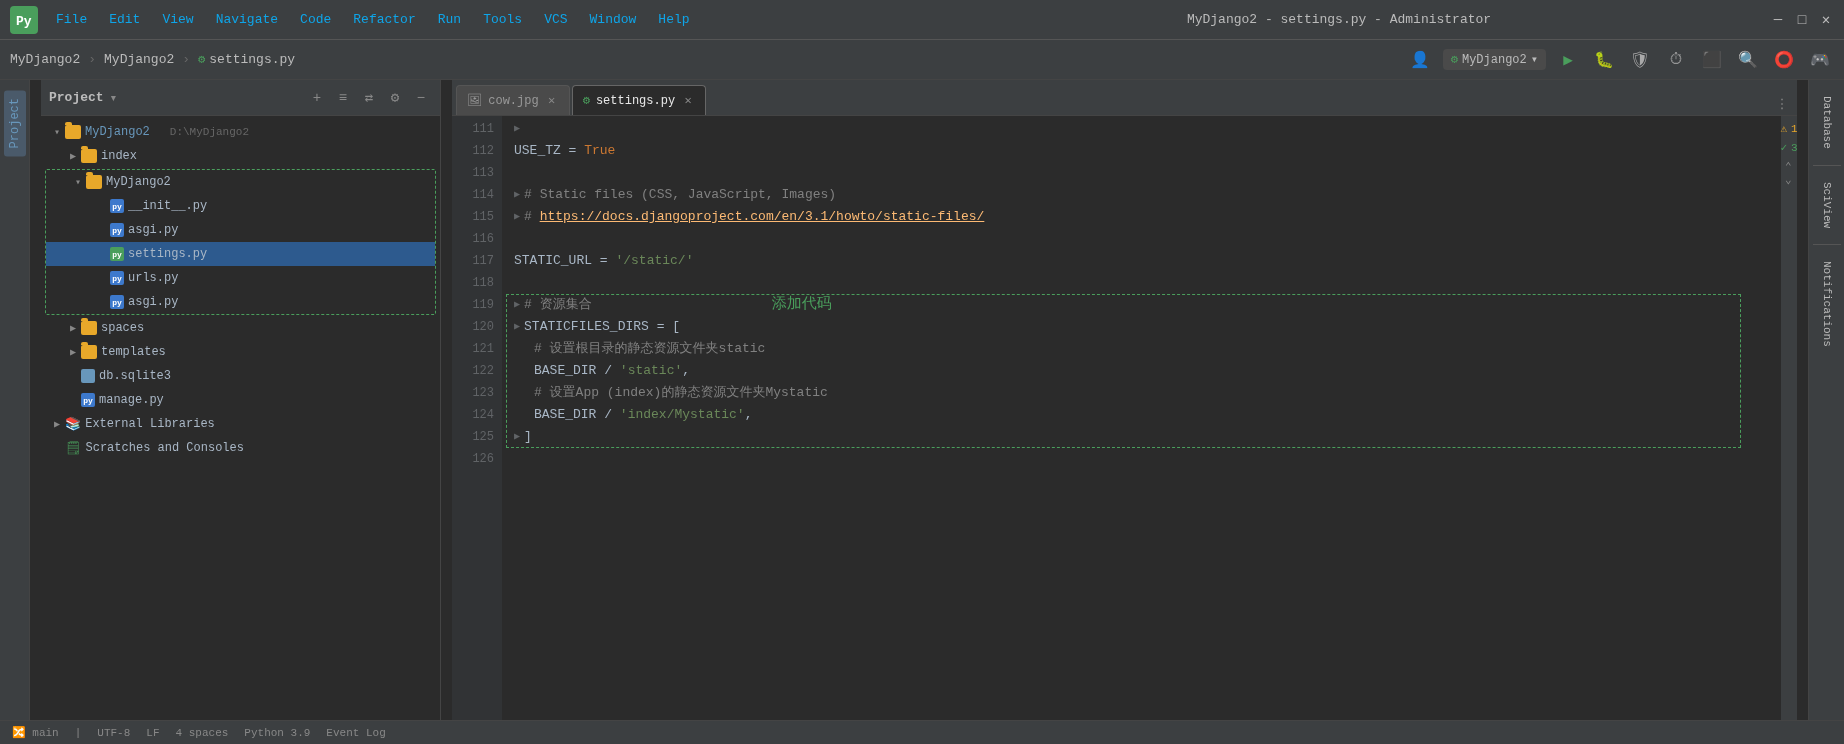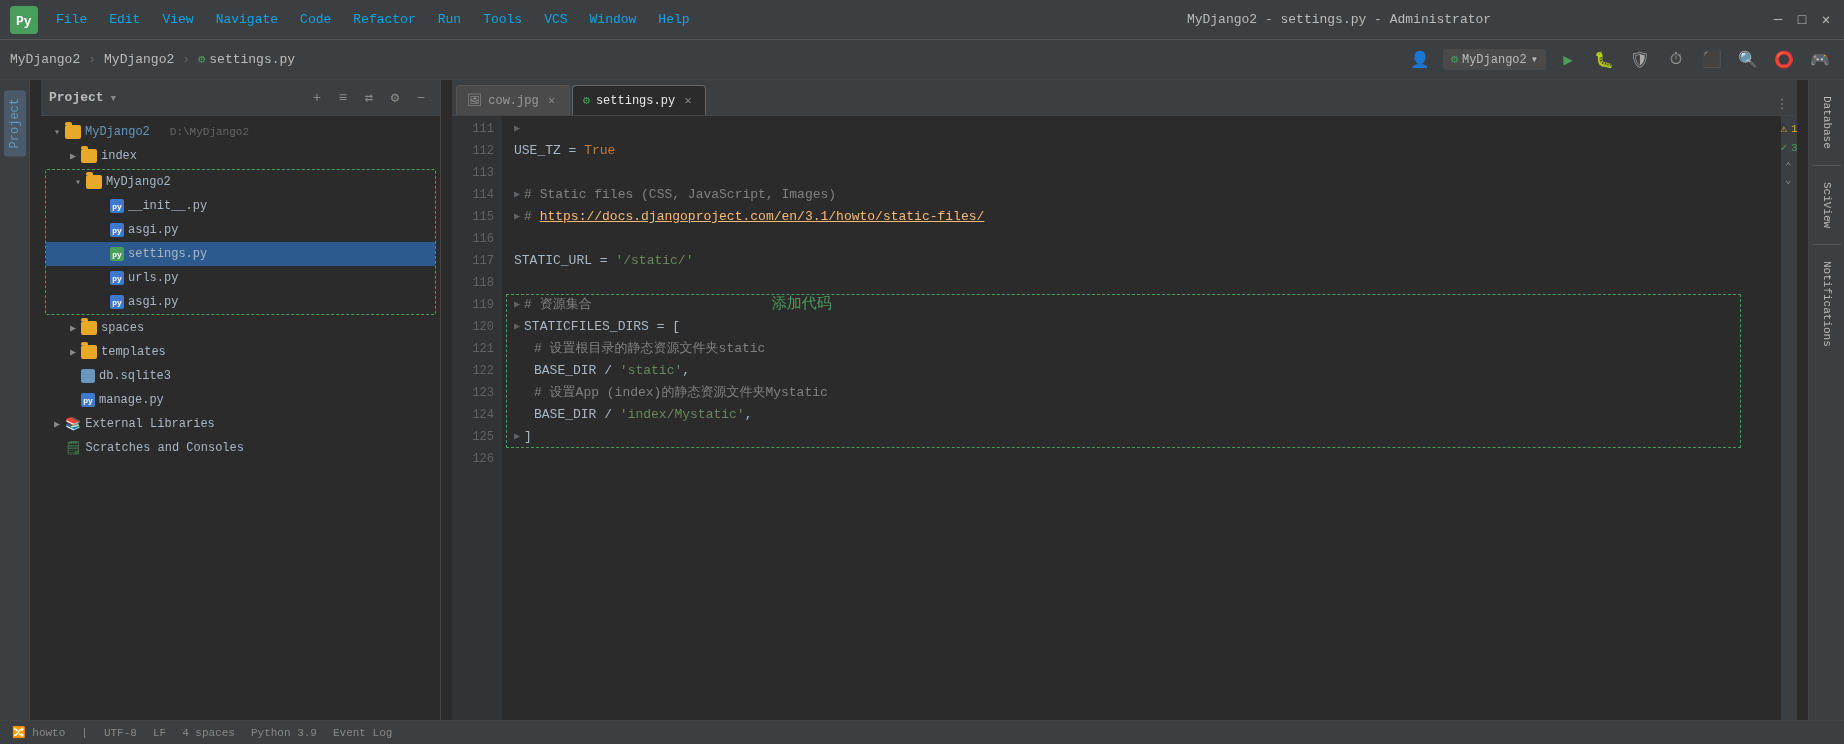--- a/index.html
+++ b/index.html
@@ -720,20 +720,20 @@
   <div id="right-panels">
     <div class="right-panel-btn" style="color:#bbb; font-size:11px; padding:8px 4px; cursor:pointer;">Database</div>
     <div class="right-panel-divider"></div>
     <div class="right-panel-btn" style="color:#bbb; font-size:11px; padding:8px 4px; cursor:pointer;">SciView</div>
     <div class="right-panel-divider"></div>
     <div class="right-panel-btn" style="color:#bbb; font-size:11px; padding:8px 4px; cursor:pointer;">Notifications</div>
   </div>
 </div>
 
 <div id="statusbar">
-  <span class="status-item">🔀 howto</span>
+  <span class="status-item">🔀 main</span>
   <span class="status-item">|</span>
   <span class="status-item">UTF-8</span>
   <span class="status-item">LF</span>
   <span class="status-item">4 spaces</span>
   <span class="status-item">Python 3.9</span>
   <span class="status-item">Event Log</span>
 </div>
 
 </body></html>

